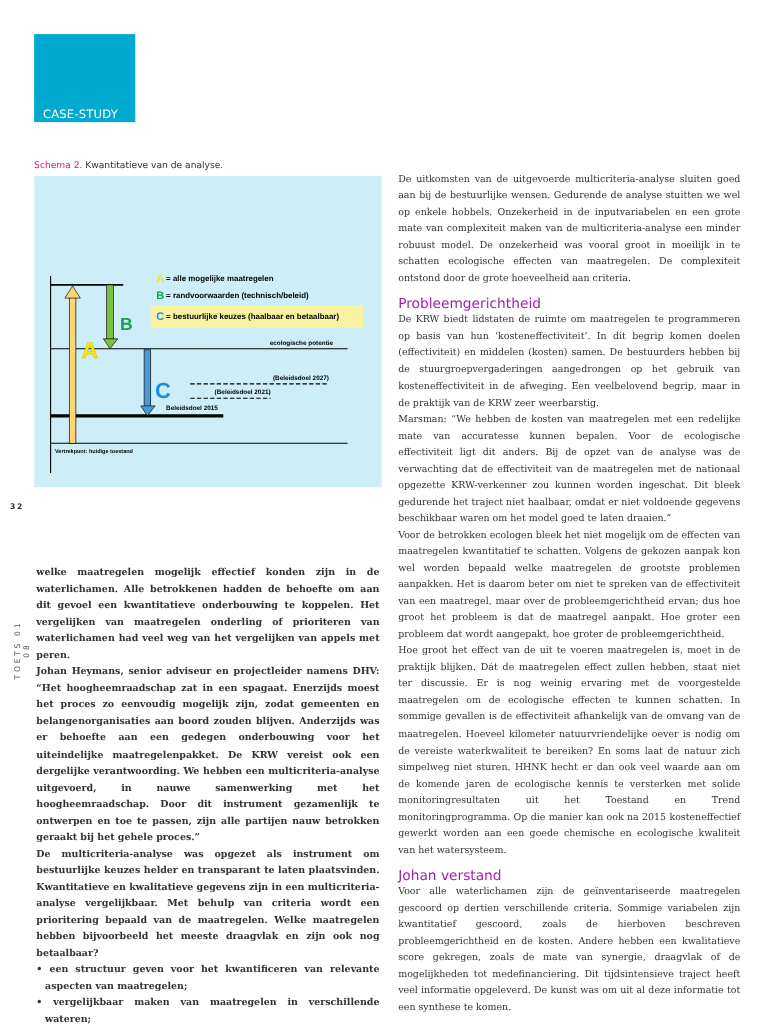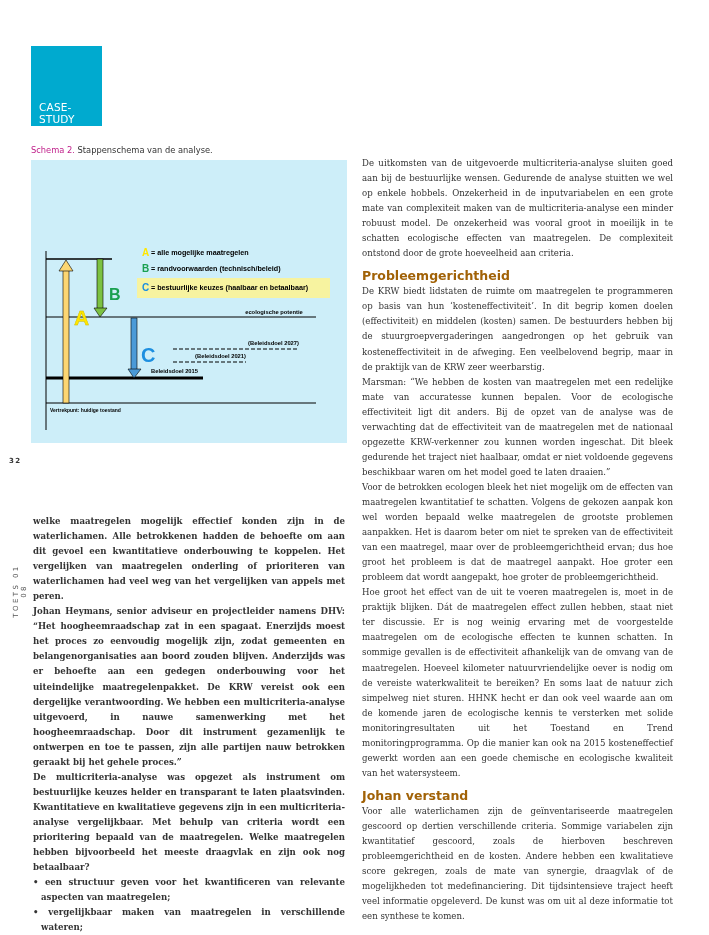--- a/index.html
+++ b/index.html
@@ -1,40 +1,40 @@
 <!DOCTYPE html>
 <html><head>
 <meta charset="utf-8">
 <style>
   html,body{margin:0;padding:0;background:#fff;}
   body{width:709px;height:935px;position:relative;overflow:hidden;font-family:"DejaVu Serif",serif;color:#333;}
-  .tag{position:absolute;left:31px;top:31px;width:71px;height:80px;background:#00aacf;margin-top:15px;}
+  .tag{position:absolute;left:31px;top:31px;width:92px;height:80px;background:#00aacf;}
   .tag span{position:absolute;left:8px;bottom:1px;color:#fff;font-family:"DejaVu Sans",sans-serif;font-size:10.5px;letter-spacing:0.2px;}
   .caption{position:absolute;left:31px;top:145px;font-family:"DejaVu Sans",sans-serif;font-size:8.3px;color:#333;}
   .caption .lbl{color:#c0208a;}
   .panel{position:absolute;left:31px;top:160px;width:316px;height:283px;background:#cdeef9;}
   .pagenum{position:absolute;left:9px;top:457px;font-family:"DejaVu Sans",sans-serif;font-size:7px;font-weight:bold;letter-spacing:1.5px;color:#333;}
   .journal{position:absolute;left:-10px;top:583px;transform:rotate(-90deg);transform-origin:center;font-family:"DejaVu Sans",sans-serif;font-size:7px;letter-spacing:2.4px;color:#555;width:60px;text-align:center;}
   .col{position:absolute;font-size:8.6px;line-height:15.05px;color:#333;text-align:justify;}
   .col p{margin:0;}
   .col .b{padding-left:8px;text-indent:-8px;}
-  .col h2{margin:6px 0 0 0;font-family:"DejaVu Sans",sans-serif;font-weight:bold;font-size:12.5px;line-height:17px;color:#a16207;}
+  .col h2{margin:6px 0 0 0;font-family:"DejaVu Sans",sans-serif;font-weight:normal;font-size:12.5px;line-height:17px;color:#a21caf;}
   .left{left:33px;top:514px;width:312px;font-weight:bold;}
   .right{left:362px;top:156px;width:311px;}
   svg text{font-family:"Liberation Sans",sans-serif;font-weight:bold;}
 </style>
 </head>
 <body>
 
 <div class="tag">
   <span>CASE-STUDY</span>
 </div>
 
 <div class="caption">
-  <span class="lbl">Schema 2.</span><span> Stappenschema van de analyse.</span>
+  <span class="lbl">Schema 2.</span><span> Kwantitatieve van de analyse.</span>
 </div>
 
 <div class="panel">
   <svg width="316" height="283" viewBox="0 0 316 283" xmlns="http://www.w3.org/2000/svg">
 
     <line x1="15" y1="91" x2="15" y2="270" stroke="#000" stroke-width="1"></line>
 
     <line x1="15" y1="99" x2="81" y2="99" stroke="#000" stroke-width="1.5"></line>
 
     <line x1="15" y1="157" x2="285" y2="157" stroke="#000" stroke-width="1"></line>

